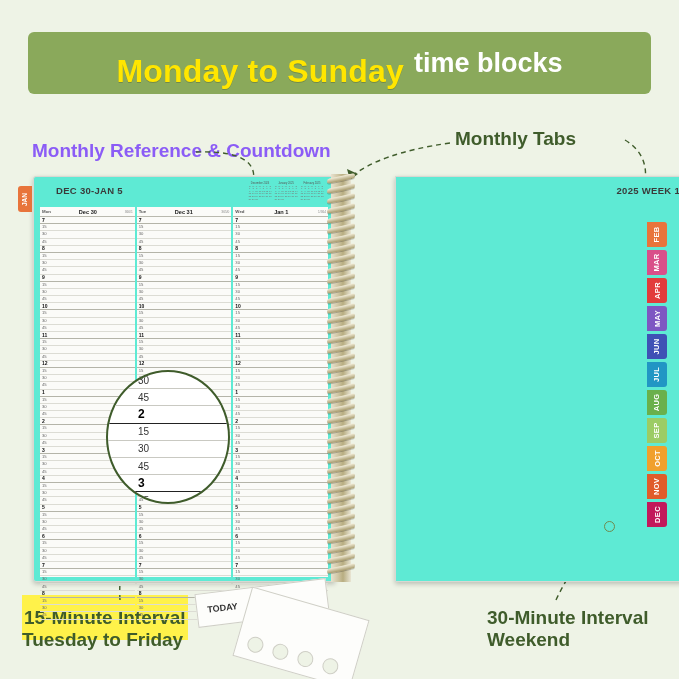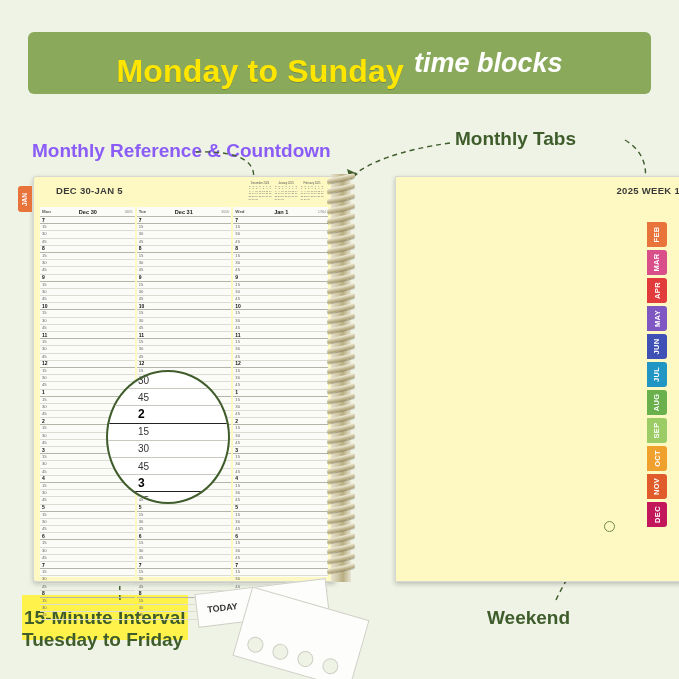--- a/index.html
+++ b/index.html
@@ -17,40 +17,40 @@
     position:absolute;left:28px;top:32px;width:623px;height:62px;
     background:#8aa95b;border-radius:6px;
     display:flex;align-items:center;justify-content:center;gap:10px;
   }
   .banner .yellow{
     color:#ffe600;font-size:32px;font-weight:bold;letter-spacing:.2px;
     text-shadow:0 1px 0 rgba(0,0,0,.18);
     margin-top:17px;
   }
   .banner .white{
-    color:#ffffff;font-size:27px;font-weight:bold;font-style:italic;
+    color:#ffffff;font-size:27px;font-weight:bold;
   }
 
   
   .callout{position:absolute;color:#3d5a2a;font-weight:bold;line-height:1.15;}
   .c-monthly-ref{left:32px;top:140px;font-size:19px;color:#8b5cf6;}
   .c-monthly-tabs{left:455px;top:128px;font-size:19px;color:#3f5c2b;text-align:right;}
   .c-15min{left:22px;top:607px;font-size:19px;color:#3f5c2b;}
   .c-15min .hl{background:#fff24a;padding:12px 2px;}
   .c-30min{left:487px;top:607px;font-size:19px;color:#3f5c2b;}
 
   
   .arc{position:absolute;pointer-events:none;}
 
   
   .book{
     position:absolute;left:33px;top:176px;width:614px;height:404px;
   }
   .page{
-    position:absolute;top:0;height:404px;background:#fef9c3;
+    position:absolute;top:0;height:404px;background:#5eead4;
     box-shadow:0 2px 5px rgba(0,0,0,.22);
     border:1px solid #d8d8d2;
   }
   .page.left{left:0;width:300px;border-radius:3px 0 0 3px;}
   .page.right{left:314px;width:300px;border-radius:0 3px 3px 0;margin-left:48px;}
 
   
   .spiral{
     position:absolute;left:298px;top:-2px;width:20px;height:408px;
     background:linear-gradient(90deg,#e7e2cf 0%,#cfc6a4 35%,#b8ad81 60%,#e9e5d4 100%);
@@ -176,20 +176,21 @@
 
   <div class="callout c-monthly-ref">Monthly Reference &amp; Countdown</div>
   <div class="callout c-monthly-tabs">Monthly Tabs</div>
 
   <div class="callout c-15min">
     <div><span class="hl">15-Minute Interval</span></div>
     <div>Tuesday to Friday</div>
   </div>
 
   <div class="callout c-30min">
+    <div>30-Minute Interval</div>
     <div>Weekend</div>
   </div>
 
   <svg class="arc" width="679" height="679">
     <g fill="none" stroke="#3f5c2b" stroke-width="1.4" stroke-dasharray="5,4">
       <path d="M196,152 C250,150 258,168 252,185"></path>
       <path d="M450,143 C400,150 370,162 352,176"></path>
       <path d="M625,140 C645,152 648,170 644,186"></path>
       <path d="M120,600 C118,565 128,540 140,512"></path>
       <path d="M556,600 C570,570 590,545 606,528"></path>

